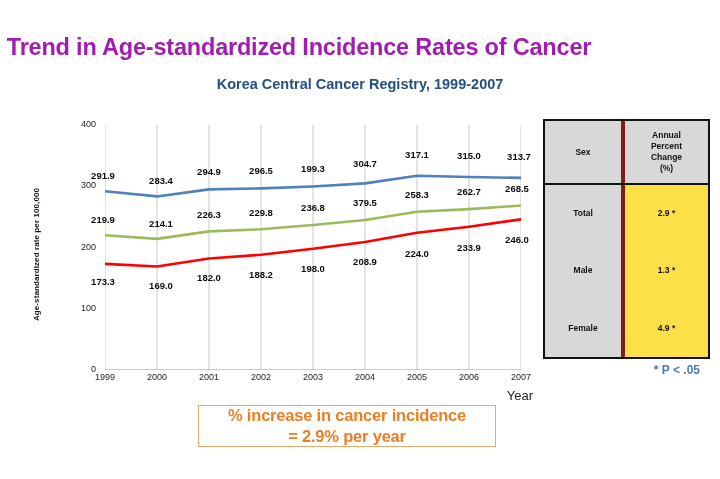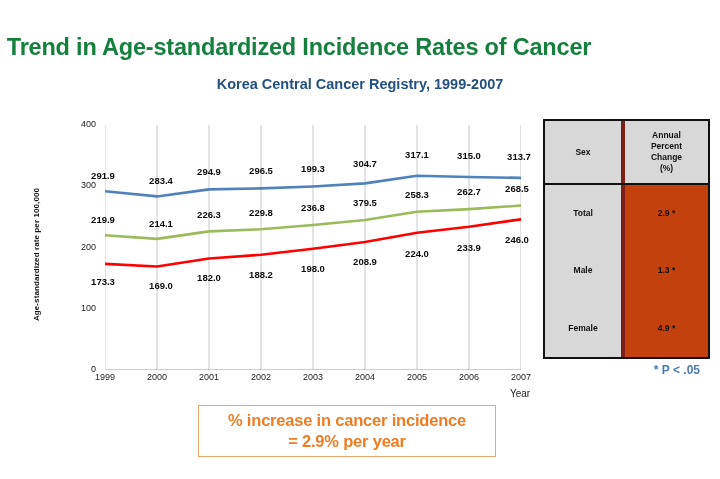--- a/index.html
+++ b/index.html
@@ -10,21 +10,21 @@
     overflow:hidden;
     position:relative;
   }
   .slide{position:relative;width:720px;height:479px;}
 
   
   .title{
     position:absolute;left:0;top:34px;width:598px;
     text-align:center;
     font-size:23.5px;font-weight:bold;letter-spacing:-0.2px;
-    color:#15803d;
+    color:#a21caf;
     white-space:nowrap;
   }
   .subtitle{
     position:absolute;left:0;top:76px;width:720px;
     text-align:center;
     font-size:14.5px;font-weight:bold;
     color:#23507E;
     white-space:nowrap;
   }
 
@@ -47,41 +47,41 @@
   }
   .ytick-wrap{position:absolute;left:60px;top:0;width:36px;height:300px;}
   .xtick{
     position:absolute;
     font-size:9px;color:#222;
     text-align:center;width:44px;
     top:262px;
   }
   .yearlabel{
     position:absolute;
-    font-size:10px;color:#222;
+    font-size:13px;color:#222;
     top:278px;left:498px;width:44px;text-align:center;
   }
   .plot{
     position:absolute;left:105px;top:15px;
     width:416px;height:245px;
   }
   .plot svg{display:block;}
 
   
   .dlabel{
     position:absolute;
     font-size:9.5px;font-weight:bold;color:#0c0c0c;
     white-space:nowrap;
     transform:translate(-50%,-50%);
   }
 
   
   .callout{
     position:absolute;left:198px;top:295px;
-    width:298px;height:52px;
+    width:298px;height:42px;
     border:1px solid #E8A86A;
     background:rgba(255,255,255,0.55);
     box-sizing:border-box;
     display:flex;flex-direction:column;
     align-items:center;justify-content:center;
     color:#ED7D23;
     font-weight:bold;font-size:16.5px;
     line-height:21px;
     letter-spacing:-0.2px;
   }
@@ -98,21 +98,21 @@
   .trow.head{flex:0 0 62px;border-bottom:2px solid #111;}
   .tcell{
     display:flex;align-items:center;justify-content:center;
     text-align:center;
     font-size:8.5px;font-weight:bold;color:#111;
     box-sizing:border-box;
     line-height:11px;
   }
   .tcell.c1{flex:0 0 80px;background:#D8D8D8;border-right:4px solid #7f1d1d;}
   .tcell.c2{flex:1;background:#D8D8D8;}
-  .trow.body .tcell.c2{background:#c2410c;}
+  .trow.body .tcell.c2{background:#fde047;}
   .tfoot{
     position:absolute;left:543px;top:363px;width:167px;
     text-align:right;padding-right:10px;box-sizing:border-box;
     font-size:12px;font-weight:bold;color:#4B7BAE;
   }
 </style>
 </head>
 <body>
 
 <div class="slide">

